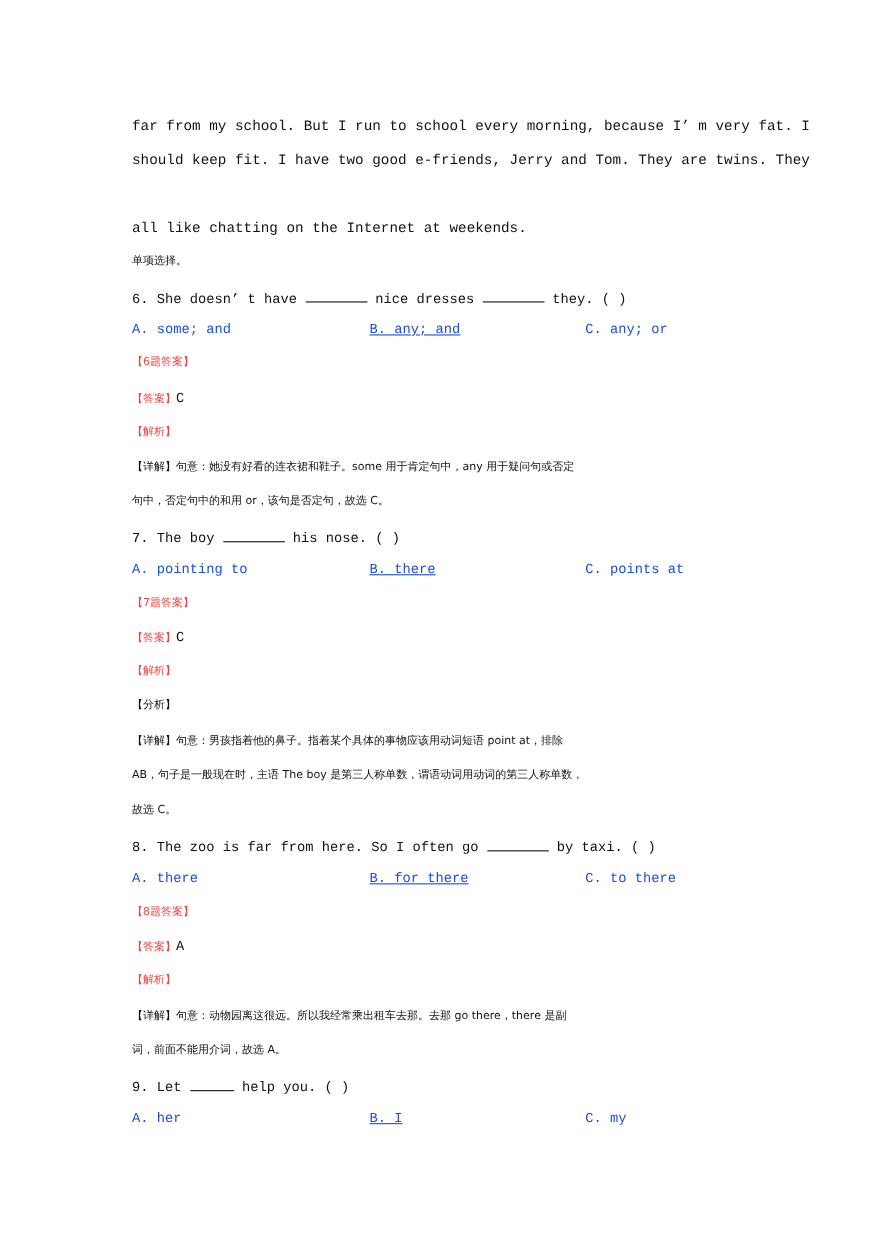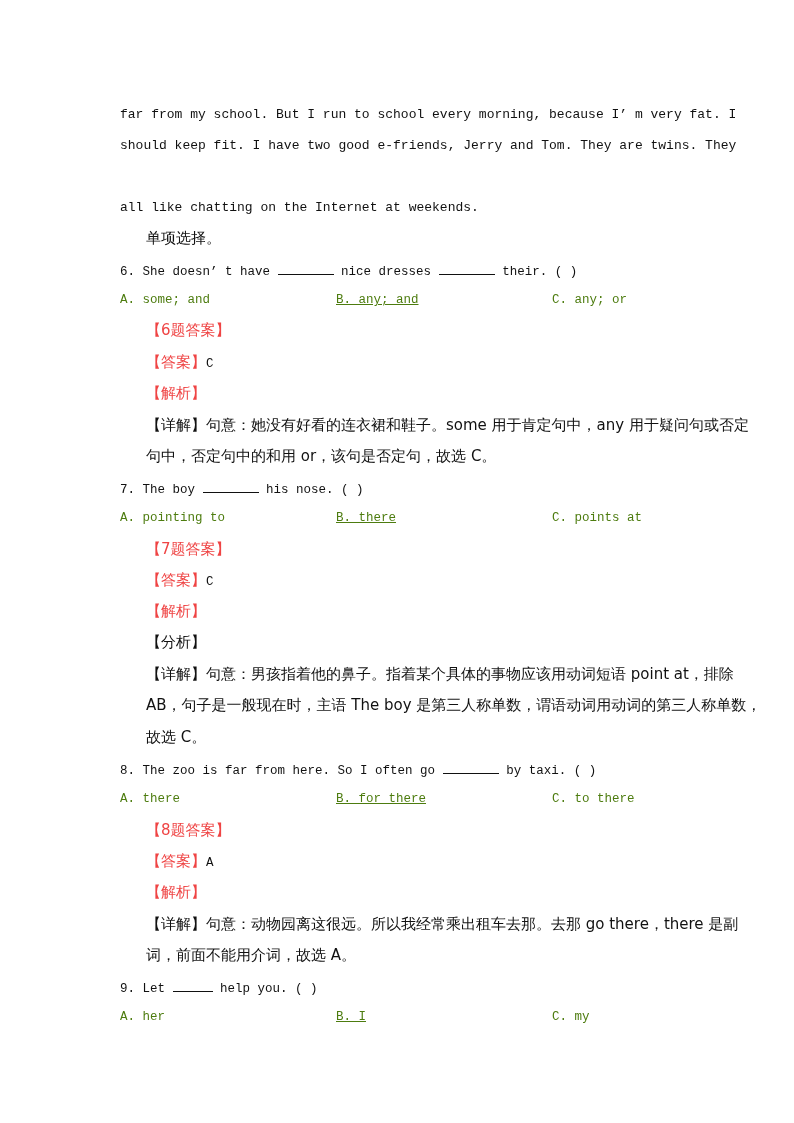--- a/index.html
+++ b/index.html
@@ -8,28 +8,28 @@
   .line {
     position: absolute;
     left: 120px;
     width: 560px;
     font-size: 13px;
     line-height: 18px;
     color: #111;
     white-space: nowrap;
     font-family: "Liberation Mono", "DejaVu Sans Mono", monospace;
   }
-  .cn { font-family: "DejaVu Sans", "Liberation Sans", sans-serif; font-size: 15px; margin-left: 26px; }
+  .cn { font-family: "DejaVu Sans", "Liberation Sans", sans-serif; font-size: 10px; }
   .mono { font-family: "Liberation Mono", "DejaVu Sans Mono", monospace; font-size: 12.5px; }
   .blue { color: #ef4444; }
-  .opts { position: absolute; left: 120px; width: 560px; height: 18px; font-family: "Liberation Mono", "DejaVu Sans Mono", monospace; font-size: 12.5px; color: #4d7c0f; }
+  .opts { position: absolute; left: 120px; width: 560px; height: 18px; font-family: "Liberation Mono", "DejaVu Sans Mono", monospace; font-size: 12.5px; color: #1d4ed8; }
   .opt { position: absolute; top: 0; white-space: nowrap; }
   .opt.a { left: 0; }
   .opt.b { left: 216px; text-decoration: underline; }
-  .opt.c { left: 432px; text-align: right; }
+  .opt.c { left: 412px; text-align: right; }
   .blank { display: inline-block; border-bottom: 1px solid #111; height: 12px; vertical-align: baseline; }
   .blank.w8 { width: 56px; }
   .blank.w6 { width: 40px; }
 </style>
 </head>
 <body>
 
 <div class="page">
 
   <div class="line" style="top:106px">far from my school. But I run to school every morning, because I’ m very fat. I</div>
@@ -37,21 +37,21 @@
   <div class="line" style="top:199px">all like chatting on the Internet at weekends.</div>
 
   <div class="line cn" style="top:229px">单项选择。</div>
 
   <div class="line mono" style="top:262px">
     <span>6.</span>
     <span>She doesn’ t have</span>
     <span class="blank w8"></span>
     <span>nice dresses</span>
     <span class="blank w8"></span>
-    <span>their. (      )</span>
+    <span>they. (      )</span>
   </div>
   <div class="opts" style="top:293px">
     <span class="opt a">A.  some; and</span>
     <span class="opt b">B.  any; and</span>
     <span class="opt c">C.  any; or</span>
   </div>
   <div class="line cn blue" style="top:321px">【6题答案】</div>
   <div class="line" style="top:353px">
     <span class="cn blue">【答案】</span><span class="mono">C</span>
   </div>

